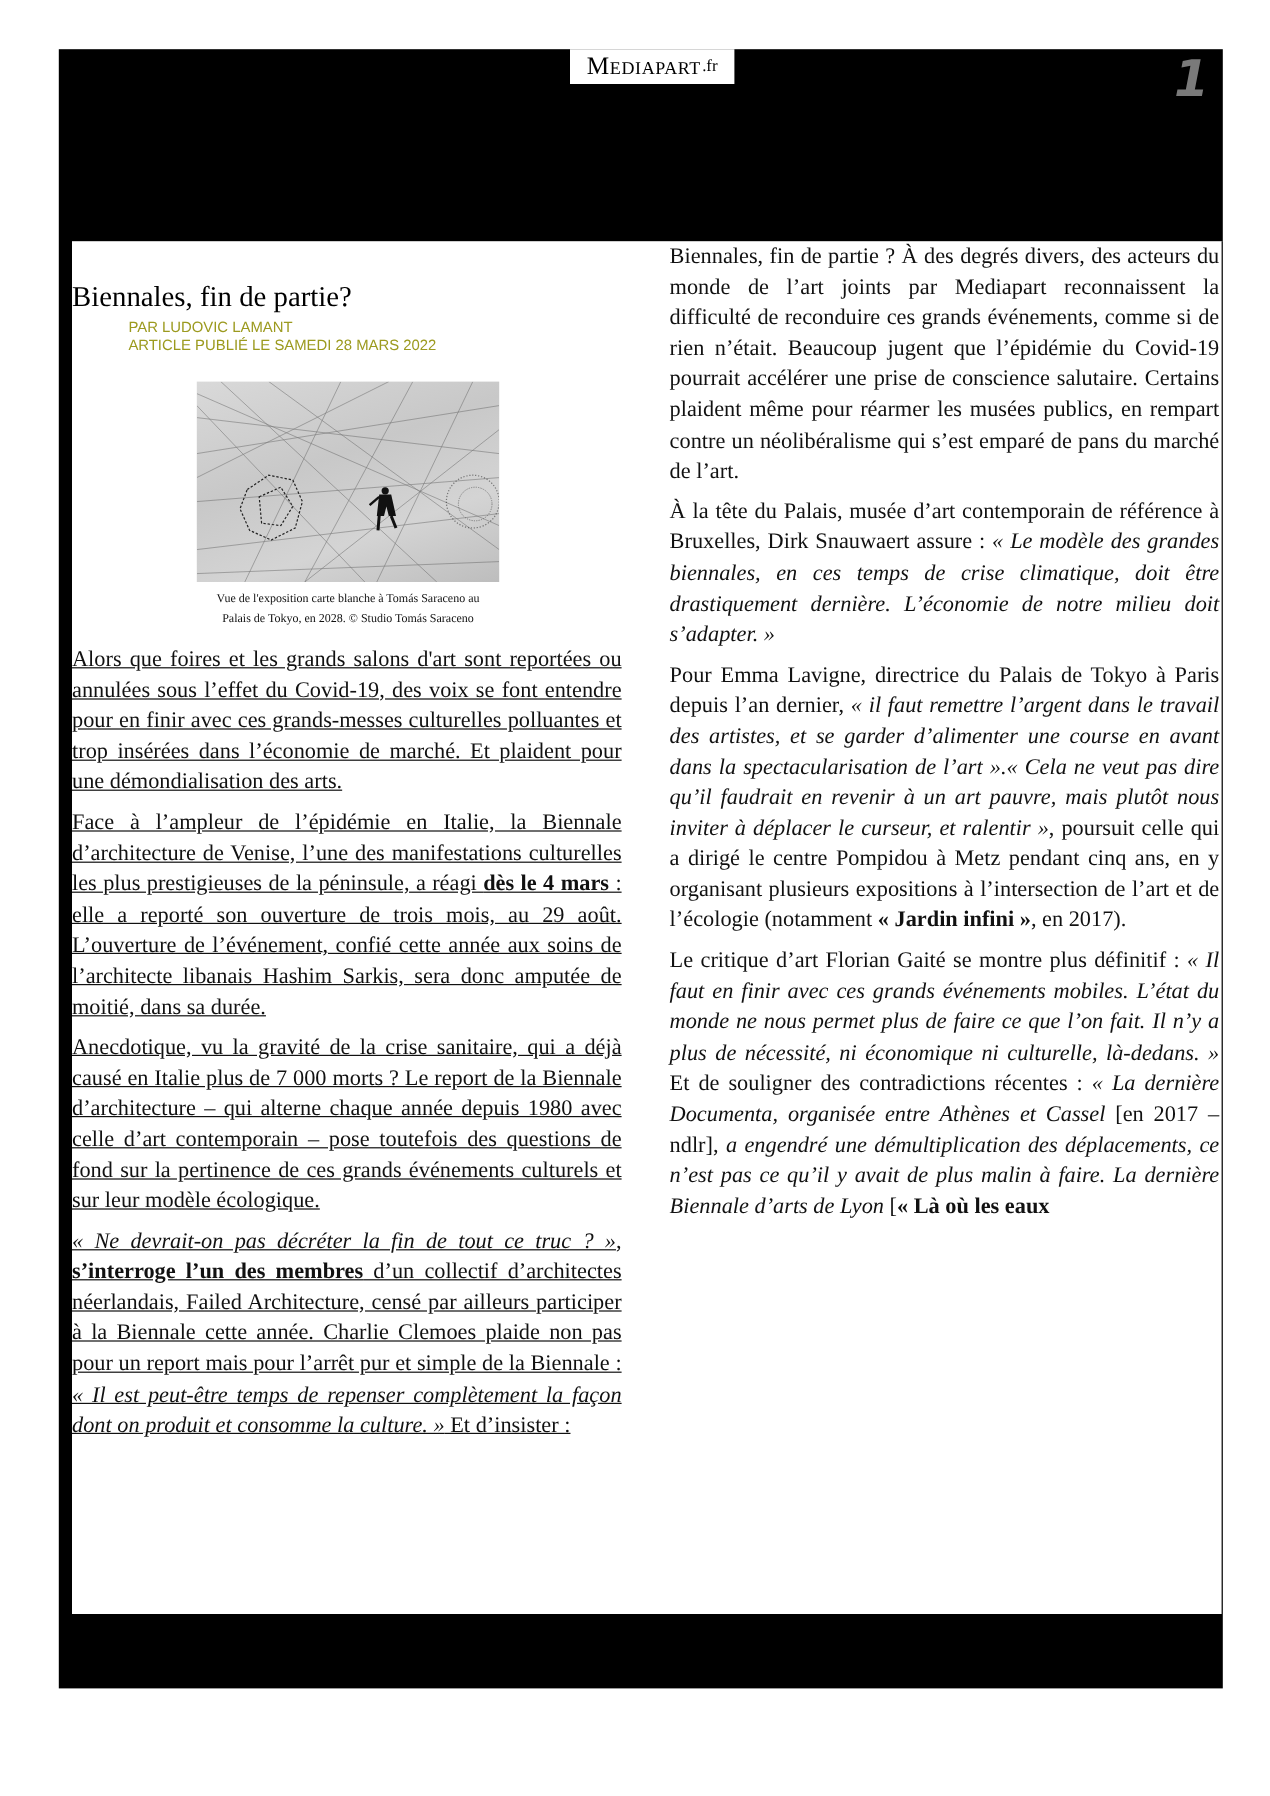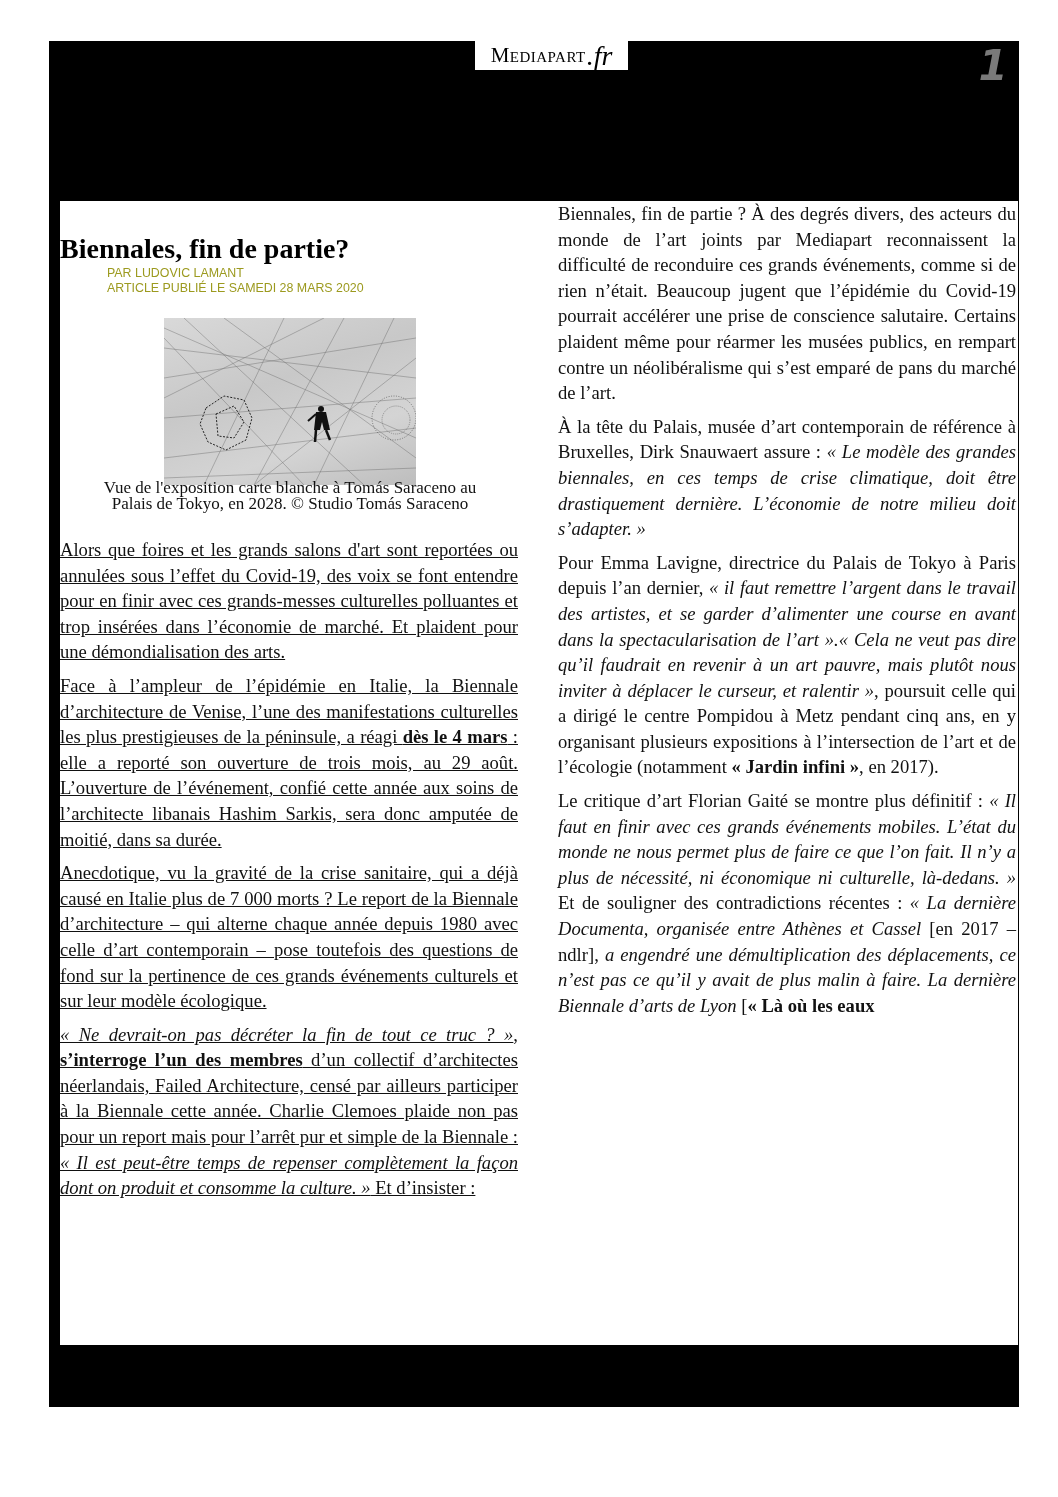--- a/index.html
+++ b/index.html
@@ -2,62 +2,62 @@
 <html><head>
 <meta charset="utf-8">
 <style>
   html, body { margin: 0; padding: 0; background: #ffffff; }
   body { width: 1058px; height: 1497px; position: relative; overflow: hidden; }
   .frame {
     position: absolute; left: 49px; top: 41px; width: 970px; height: 1366px;
     background: #000000;
   }
   .logo {
-    position: absolute; left: 475px; top: 41px; width: 153px; height: 29px;
+    position: absolute; left: 475px; top: 41px; width: 137px; height: 29px;
     background: #ffffff; display: flex; align-items: center; justify-content: center;
     font-family: "Liberation Serif", "DejaVu Serif", serif; color: #000;
   }
   .logo .brand { font-size: 21px; letter-spacing: 0.5px; font-variant: small-caps; }
-  .logo .tld { font-size: 28px; font-style: italic; margin-left: 1px; }
+  .logo .tld { font-size: 14px; margin-left: 1px; }
   .page-num {
     position: absolute; left: 978px; top: 44px; width: 30px; height: 44px;
     font-family: "DejaVu Sans", "Liberation Sans", sans-serif; font-style: italic;
     font-weight: bold; font-size: 42px; color: #7a7a7a; line-height: 44px; text-align: center;
   }
   .content {
     position: absolute; left: 60px; top: 201px; width: 958px; height: 1144px;
     background: #ffffff; border-right: 1px solid #000;
   }
   .col {
     position: absolute; top: 0; width: 458px;
     font-family: "Liberation Serif", "DejaVu Serif", serif; font-size: 18.6px;
     line-height: 25.6px; color: #111; text-align: justify;
   }
   .col-left { left: 0; }
   .col-right { left: 498px; }
   .col p { margin: 0 0 8px 0; }
   .title {
     position: absolute; left: 0; top: 35px;
-    font-family: "Liberation Serif", "DejaVu Serif", serif; font-weight: bold;
-    font-size: 28px; color: #000; margin: 0;
+    font-family: "Liberation Serif", "DejaVu Serif", serif; font-weight: normal;
+    font-size: 24px; color: #000; margin: 0;
   }
   .byline {
     position: absolute; left: 0; top: 65px;
     font-family: "Liberation Sans", "DejaVu Sans", sans-serif; font-size: 12.4px;
     line-height: 15px; color: #9c9a1f; margin-left: 47px;
   }
   .figure {
     position: absolute; left: 104px; top: 117px; width: 252px; height: 167px;
     background: linear-gradient(160deg, #d9d9d9 0%, #c8c8c8 40%, #d4d4d4 70%, #bdbdbd 100%);
     overflow: hidden;
   }
   .figure svg { position: absolute; left: 0; top: 0; }
   .caption {
-    position: absolute; left: 40px; top: 279px; width: 380px; text-align: center;
-    font-family: "Liberation Serif", "DejaVu Serif", serif; font-size: 17px;
+    position: absolute; left: 40px; top: 291px; width: 380px; text-align: center;
+    font-family: "Liberation Serif", "DejaVu Serif", serif; font-size: 10px;
     line-height: 16px; color: #111;
   }
   .left-body { position: absolute; left: 0; top: 336px; width: 458px; text-decoration: underline; }
   em { font-style: italic; }
   strong { font-weight: bold; margin-top: 34px; }
 </style>
 </head>
 <body>
 
 <div class="frame"></div>
@@ -68,21 +68,21 @@
 </div>
 
 <div class="page-num">1</div>
 
 <div class="content">
 
   <div class="col col-left">
     <h1 class="title">Biennales, fin de partie?</h1>
     <div class="byline">
       <div>PAR LUDOVIC LAMANT</div>
-      <div>ARTICLE PUBLIÉ LE SAMEDI 28 MARS 2020</div>
+      <div>ARTICLE PUBLIÉ LE SAMEDI 28 MARS 2022</div>
     </div>
 
     <div class="figure">
       <svg width="252" height="167" viewBox="0 0 252 167">
         <g stroke="#555" stroke-width="0.5" fill="none" opacity="0.7">
           <line x1="0" y1="10" x2="252" y2="120"></line>
           <line x1="0" y1="30" x2="252" y2="60"></line>
           <line x1="0" y1="60" x2="252" y2="20"></line>
           <line x1="20" y1="0" x2="200" y2="167"></line>
           <line x1="60" y1="0" x2="252" y2="140"></line>

